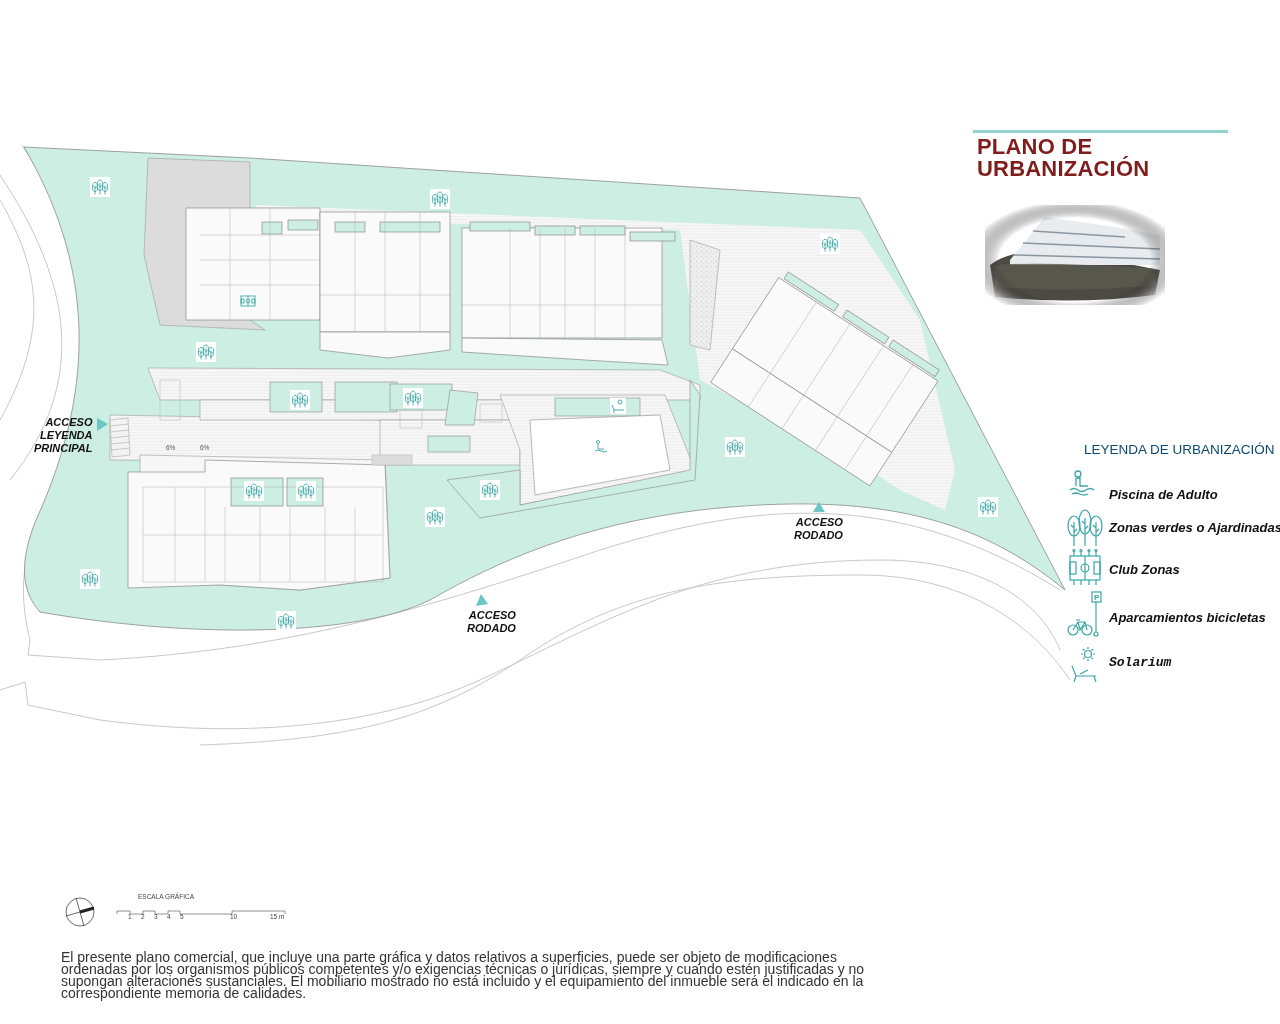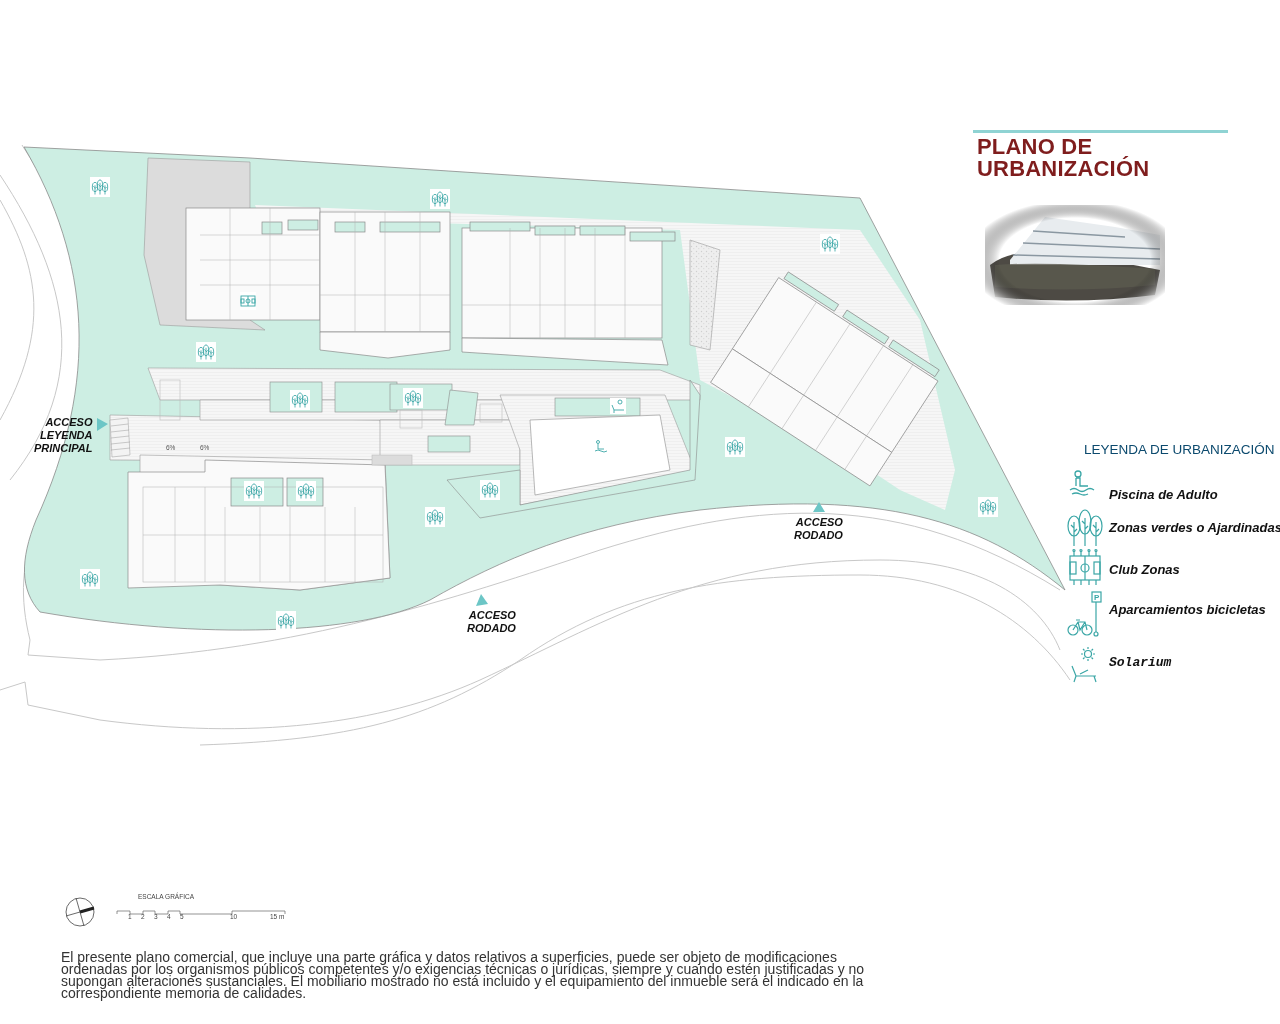--- a/index.html
+++ b/index.html
@@ -305,21 +305,21 @@
       <g fill="none" stroke="#3aa6a6" stroke-width="1.2">
         <rect x="26" y="2" width="9" height="10"></rect>
         <text x="28" y="10" font-size="8" fill="#3aa6a6" stroke="none" font-family="Liberation Sans, sans-serif" font-weight="bold">P</text>
         <line x1="30" y1="12" x2="30" y2="42"></line>
         <circle cx="30" cy="44" r="2"></circle>
         <circle cx="7" cy="40" r="5"></circle>
           <circle cx="21" cy="40" r="5"></circle>
         <path d="M7 40 L12 32 L19 32 L21 40 M12 32 L14 40 L19 32 M10 30 H14"></path>
       </g>
     </svg>
-    <div class="lbl" style="top:12px;">Aparcamientos bicicletas</div>
+    <div class="lbl" style="top:20px;">Aparcamientos bicicletas</div>
   </div>
 
   <div class="legend-item" style="top:206px;">
     <svg class="ico" viewBox="0 0 38 40">
       <g fill="none" stroke="#3aa6a6" stroke-width="1.2">
         <circle cx="22" cy="8" r="3.5"></circle>
         <path d="M22 1 V3 M22 13 V15 M15 8 H17 M27 8 H29 M17 3 l1.5 1.5 M25.5 11.5 l1.5 1.5 M27 3 l-1.5 1.5 M18.5 11.5 l-1.5 1.5"></path>
         <path d="M6 20 L10 30 L30 30 M10 30 L8 36 M28 30 L30 36 M14 28 L22 24"></path>
       </g>
     </svg>

